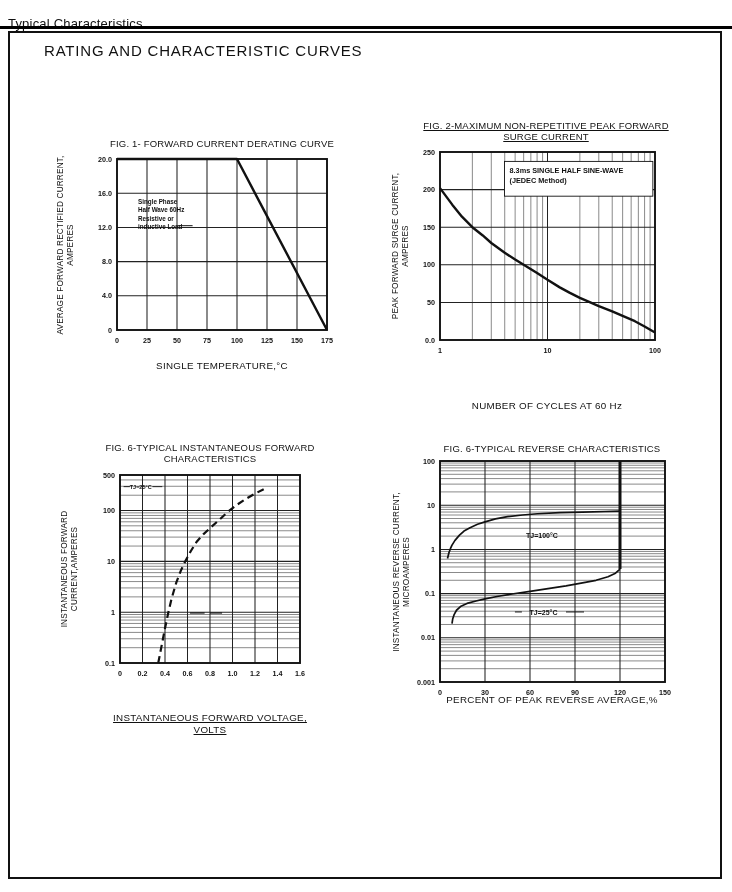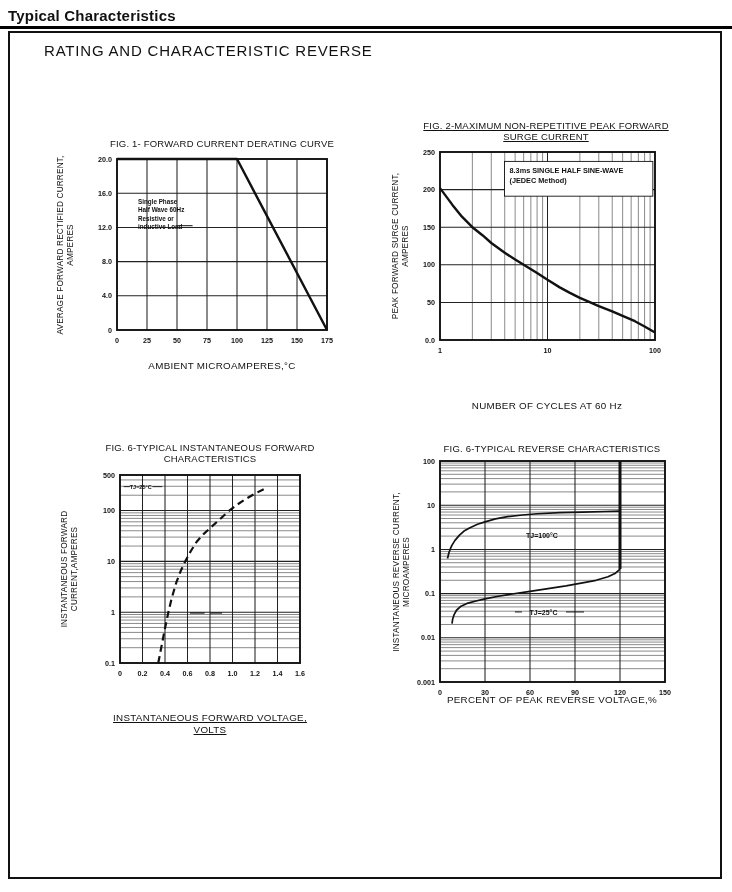--- a/index.html
+++ b/index.html
@@ -1,41 +1,41 @@
 <!DOCTYPE html>
 <html><head>
 <meta charset="utf-8">
 <style>
   html,body{margin:0;padding:0;background:#ffffff;}
   body{
     width:732px;height:892px;position:relative;overflow:hidden;
     font-family:"Liberation Sans","DejaVu Sans",sans-serif;color:#111;
   }
   .abs{position:absolute;}
-  .page-header{left:8px;top:7px;font-size:15px;font-weight:bold;letter-spacing:0.2px;}
+  .page-header{left:8px;top:16px;font-size:13px;font-weight:normal;letter-spacing:0.2px;}
   .header-rule{left:0;top:26px;width:732px;height:3px;background:#000;}
   .outer-box{left:8px;top:31px;width:714px;height:848px;border:2px solid #111;box-sizing:border-box;}
   .box-heading{left:44px;top:42px;font-size:15px;letter-spacing:0.8px;}
   .fig-title{font-size:9.5px;letter-spacing:0.2px;text-align:center;white-space:pre-line;line-height:11px;}
   .x-label{font-size:9.8px;letter-spacing:0.3px;text-align:center;white-space:pre-line;line-height:12px;}
   .y-label{
     font-size:8.2px;letter-spacing:0.2px;text-align:center;white-space:pre-line;line-height:10px;
     transform:translate(-50%,-50%) rotate(-90deg);transform-origin:center;
   }
   svg{position:absolute;display:block;}
   svg text{font-family:"Liberation Sans","DejaVu Sans",sans-serif;}
 </style>
 </head>
 <body>
 
 <div class="abs page-header">Typical Characteristics</div>
 <div class="abs header-rule"></div>
 
 <div class="abs outer-box"></div>
-<div class="abs box-heading">RATING AND CHARACTERISTIC REVERSE</div>
+<div class="abs box-heading">RATING AND CHARACTERISTIC CURVES</div>
 
 <div class="abs fig-title" style="left:62px;top:126px;width:320px;margin-top:12px;">FIG. 1- FORWARD CURRENT DERATING CURVE</div>
 <div class="abs y-label" style="left:66px;top:245px;">AVERAGE FORWARD RECTIFIED CURRENT,
 AMPERES</div>
 <svg style="left:79px;top:147px;" width="264" height="205">
     <g transform="translate(38,12)">
       <line x1="30" y1="0" x2="30" y2="171" stroke="#222222" stroke-width="1.05"></line>
       <line x1="60" y1="0" x2="60" y2="171" stroke="#222222" stroke-width="1.05"></line>
       <line x1="90" y1="0" x2="90" y2="171" stroke="#222222" stroke-width="1.05"></line>
       <line x1="120" y1="0" x2="120" y2="171" stroke="#222222" stroke-width="1.05"></line>
@@ -58,21 +58,21 @@
       <text x="180" y="183.5" text-anchor="middle" font-size="7.2" font-weight="bold" fill="#111111">150</text>
       <text x="210" y="183.5" text-anchor="middle" font-size="7.2" font-weight="bold" fill="#111111">175</text>
       <text x="-5" y="173.6" text-anchor="end" font-size="7.2" font-weight="bold" fill="#111111">0</text>
       <text x="-5" y="139.4" text-anchor="end" font-size="7.2" font-weight="bold" fill="#111111">4.0</text>
       <text x="-5" y="105.19999999999999" text-anchor="end" font-size="7.2" font-weight="bold" fill="#111111">8.0</text>
       <text x="-5" y="71" text-anchor="end" font-size="7.2" font-weight="bold" fill="#111111">12.0</text>
       <text x="-5" y="36.79999999999999" text-anchor="end" font-size="7.2" font-weight="bold" fill="#111111">16.0</text>
       <text x="-5" y="2.6" text-anchor="end" font-size="7.2" font-weight="bold" fill="#111111">20.0</text>
     </g>
   </svg>
-<div class="abs x-label" style="left:92px;top:360px;width:260px;">AMBIENT MICROAMPERES,°C</div>
+<div class="abs x-label" style="left:92px;top:360px;width:260px;">SINGLE TEMPERATURE,°C</div>
 
 <div class="abs fig-title" style="left:396px;top:120px;width:300px;text-decoration:underline;">FIG. 2-MAXIMUM NON-REPETITIVE PEAK FORWARD
 SURGE CURRENT</div>
 <div class="abs y-label" style="left:401px;top:246px;">PEAK  FORWARD SURGE CURRENT,
 AMPERES</div>
 <svg style="left:402px;top:140px;" width="269" height="222">
     <g transform="translate(38,12)">
       <line x1="32.36072453387798" y1="0" x2="32.36072453387798" y2="188" stroke="#4a4a4a" stroke-width="0.65"></line>
       <line x1="51.29053488236371" y1="0" x2="51.29053488236371" y2="188" stroke="#4a4a4a" stroke-width="0.65"></line>
       <line x1="64.72144906775596" y1="0" x2="64.72144906775596" y2="188" stroke="#4a4a4a" stroke-width="0.65"></line>
@@ -248,13 +248,13 @@
       <text x="180" y="233.5" text-anchor="middle" font-size="7.2" font-weight="bold" fill="#111111">120</text>
       <text x="225" y="233.5" text-anchor="middle" font-size="7.2" font-weight="bold" fill="#111111">150</text>
       <text x="-5" y="223.6" text-anchor="end" font-size="7.2" font-weight="bold" fill="#111111">0.001</text>
       <text x="-5" y="179.4" text-anchor="end" font-size="7.2" font-weight="bold" fill="#111111">0.01</text>
       <text x="-5" y="135.2" text-anchor="end" font-size="7.2" font-weight="bold" fill="#111111">0.1</text>
       <text x="-5" y="91" text-anchor="end" font-size="7.2" font-weight="bold" fill="#111111">1</text>
       <text x="-5" y="46.79999999999999" text-anchor="end" font-size="7.2" font-weight="bold" fill="#111111">10</text>
       <text x="-5" y="2.6" text-anchor="end" font-size="7.2" font-weight="bold" fill="#111111">100</text>
     </g>
   </svg>
-<div class="abs x-label" style="left:422px;top:694px;width:260px;">PERCENT OF PEAK REVERSE VOLTAGE,%</div>
+<div class="abs x-label" style="left:422px;top:694px;width:260px;">PERCENT OF PEAK REVERSE AVERAGE,%</div>
 
 </body></html>

